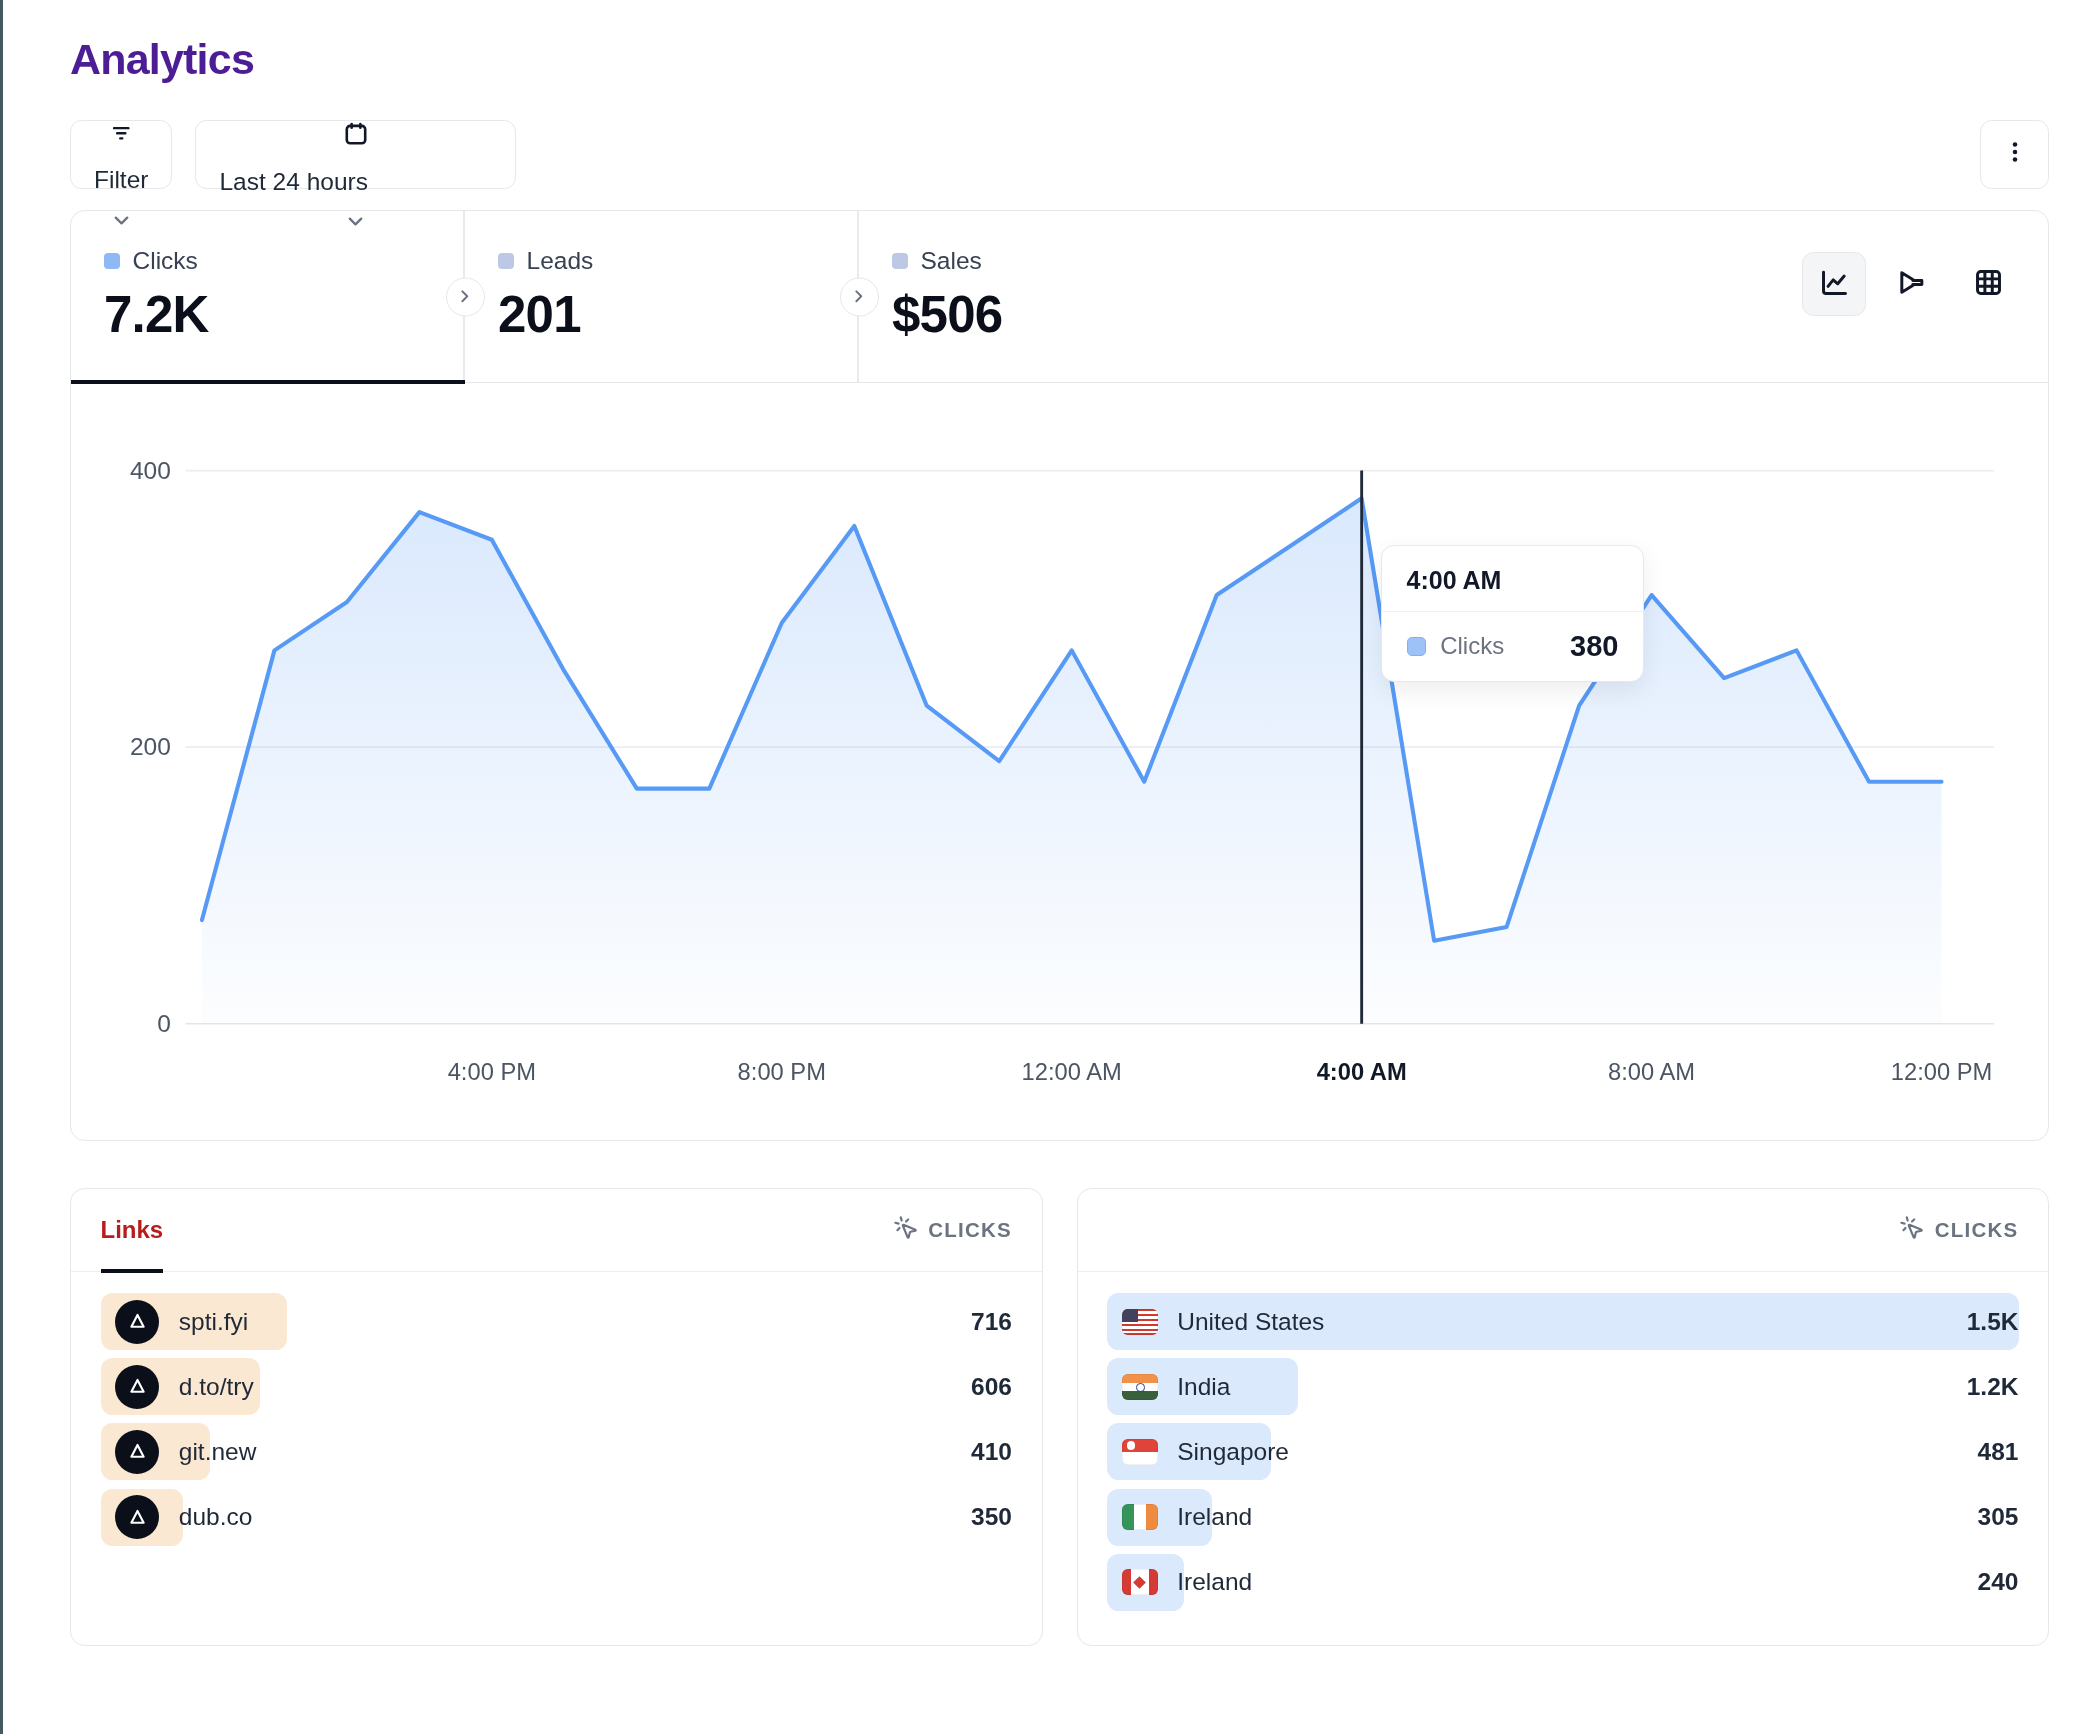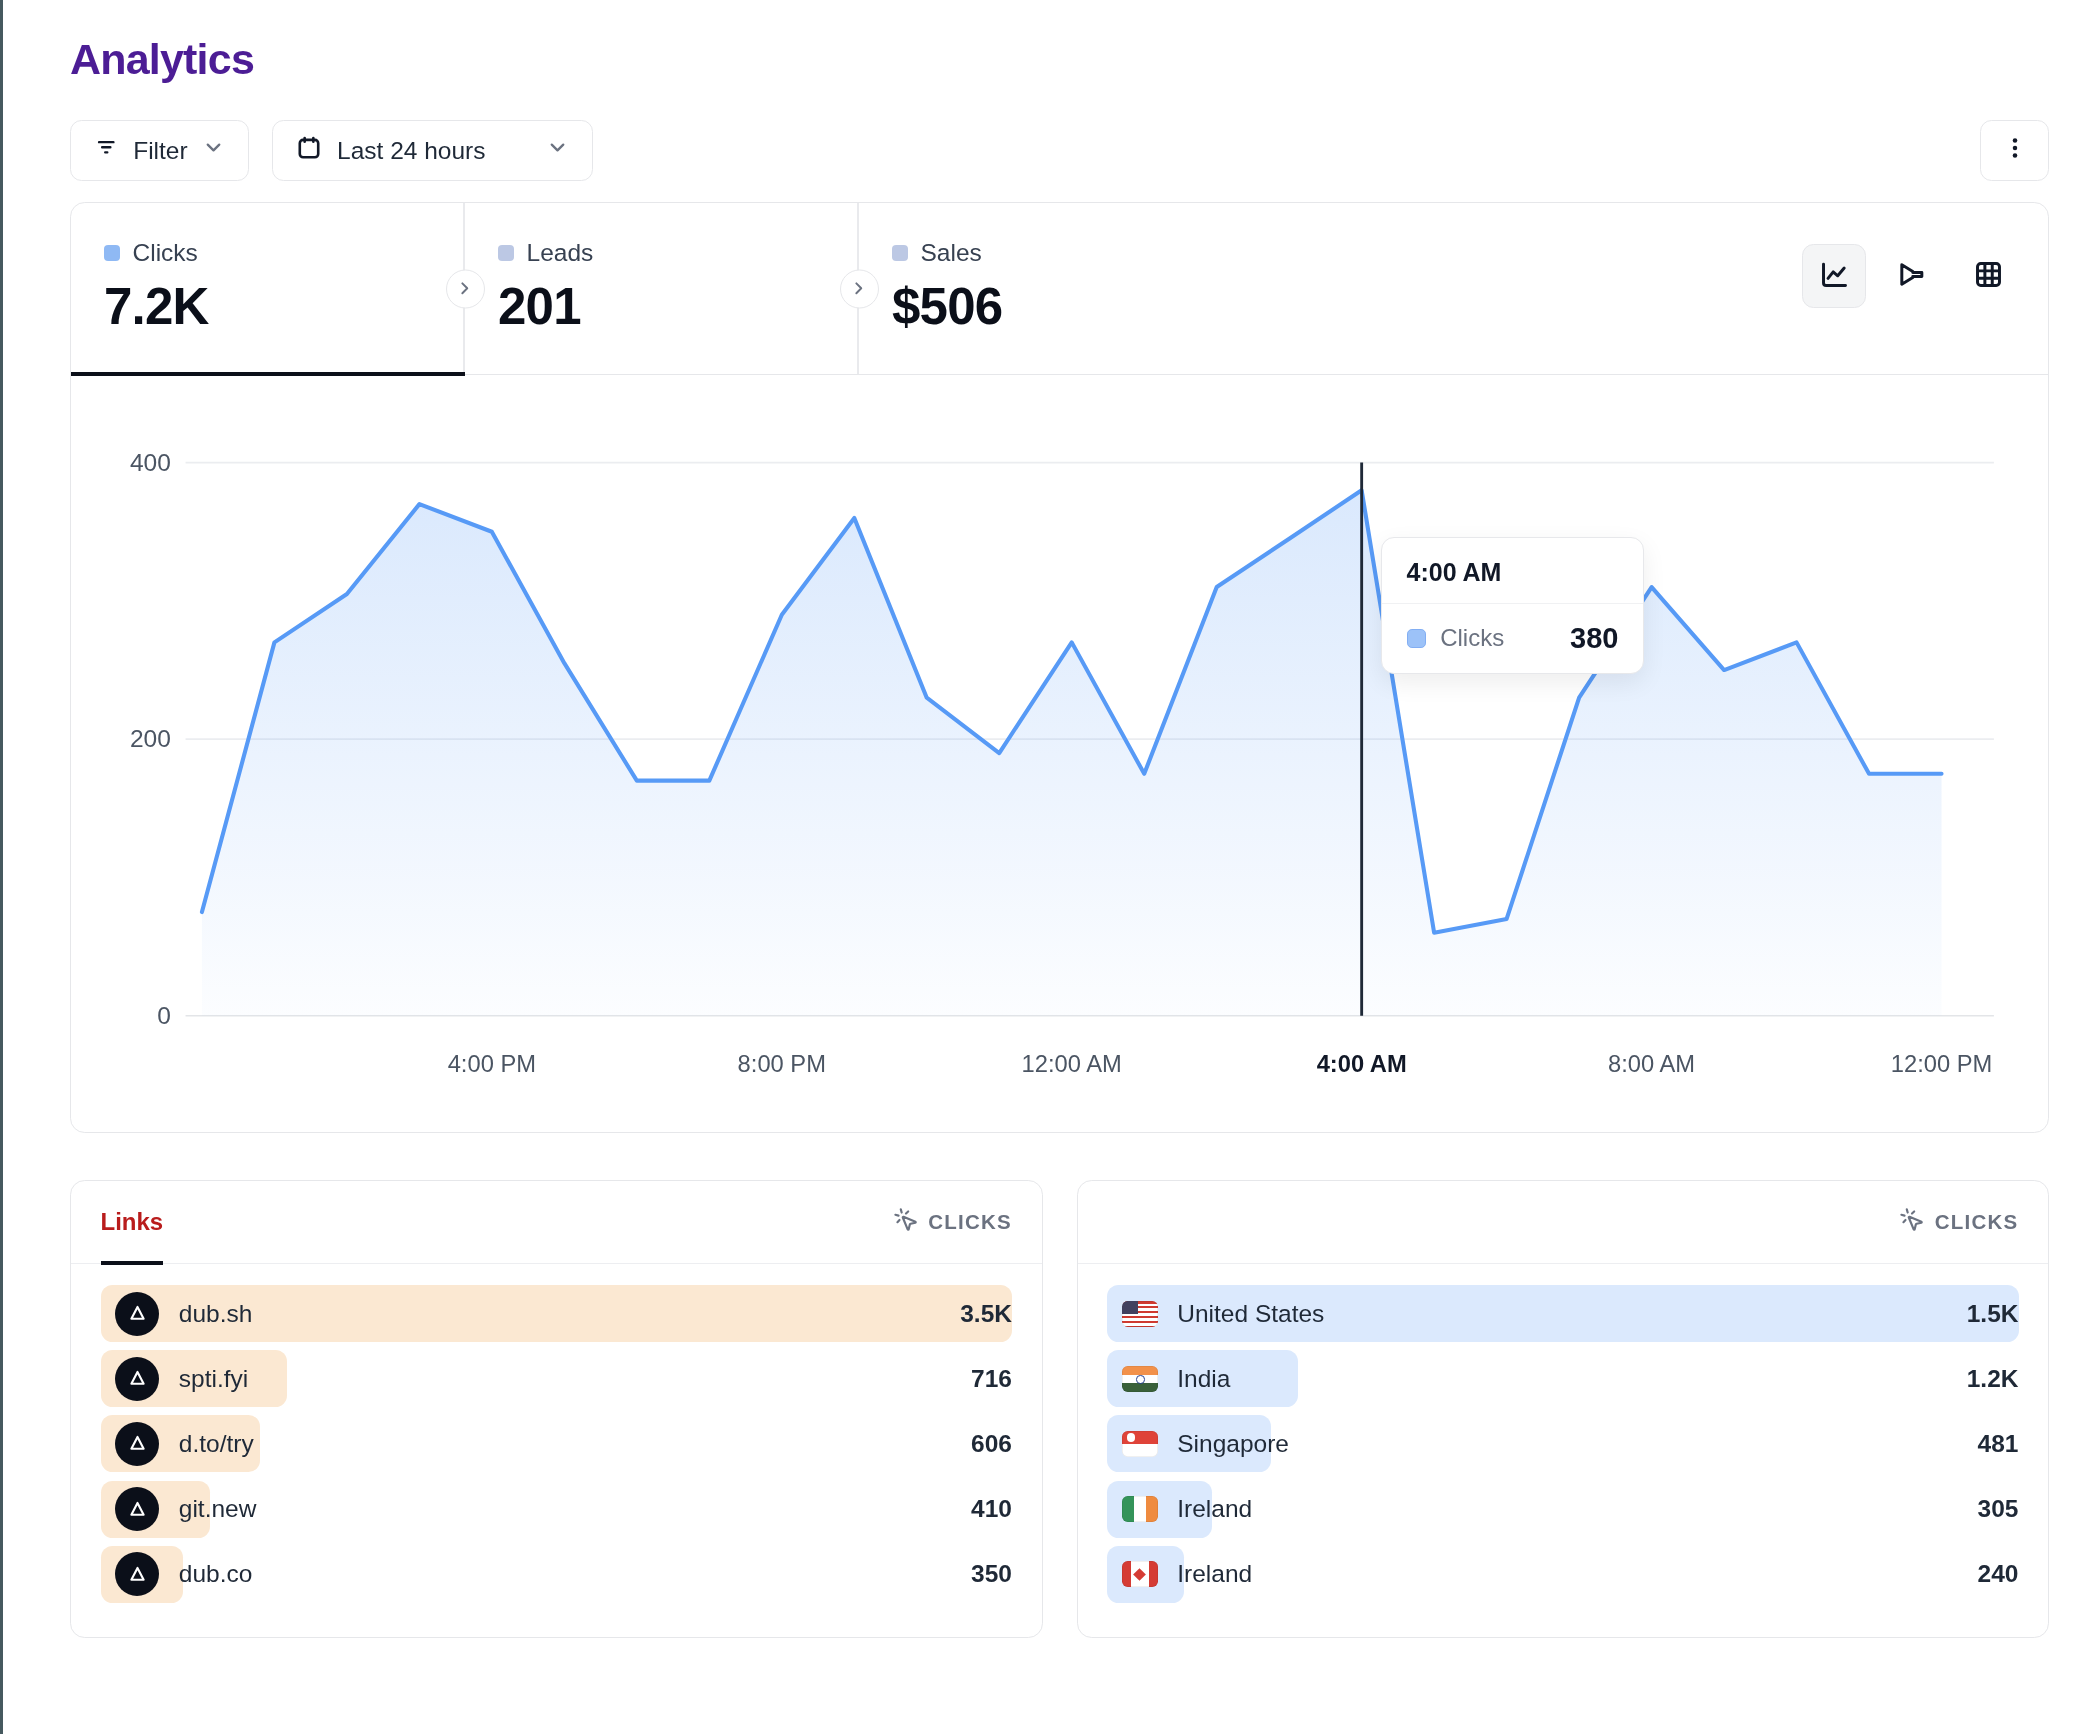--- a/index.html
+++ b/index.html
@@ -8,23 +8,23 @@
     width:2096px; height:1735px; position:relative; overflow:hidden;
     font-family:"Liberation Sans", sans-serif; color:#111827;
   }
   .edge-accent { position:absolute; left:0; top:0; width:3.3px; height:100%; background:#46595f; }
   .page { padding:0 47px 0 70px; }
 
   
   .page-title { padding-top:35px; font-size:43px; font-weight:700; letter-spacing:-0.8px; color:#4c1d95; }
   .toolbar { margin-top:36px; display:flex; align-items:center; gap:23px; }
   .btn {
-    display:flex; align-items:center; gap:14.7px; height:61px; padding:0 23px;
+    display:flex; align-items:center; gap:14.7px; height:69px; padding:0 23px;
     border:1.6px solid #e6e7ea; border-radius:11.5px; background:#fff; cursor:pointer;
-    font-size:24.5px; font-weight:500; color:#1f2937;
+    font-size:24.5px; font-weight:500; color:#1f2937;flex-direction:column;
   }
   .btn svg { flex:none; }
   .date-btn { width:321px; }
   .date-btn .lbl { margin-right:auto; }
   .toolbar-spacer { flex:1; }
   .kebab-btn { width:69px; justify-content:center; padding:0; color:#111827; }
 
   
   .main-card { margin-top:21px; border:1.6px solid #e6e7ea; border-radius:14.7px; background:#fff; }
   .stats-row { display:flex; height:172px; border-bottom:1.6px solid #e6e7ea; position:relative; }
@@ -253,32 +253,20 @@
                 <path d="m6 12-1.9 2"></path>
                 <path d="M7.2 2.2 8 5.1"></path>
                 <path d="M9.037 9.69a.498.498 0 0 1 .653-.653l11 4.5a.5.5 0 0 1-.074.949l-4.349 1.041a1 1 0 0 0-.74.739l-1.04 4.35a.5.5 0 0 1-.95.074z"></path>
               </svg>
           </span>
           <span>CLICKS</span>
         </div>
       </div>
       <div class="list">
           <div class="list-row">
-    <div class="list-bar bar-orange" style="width: 100%;"></div>
-    <div class="row-content">
-      <span class="logo-circle">
-        <svg width="21" height="21" viewBox="0 0 24 24" fill="none" stroke="#fff" stroke-width="2.4" stroke-linejoin="round">
-                  <path d="M12 4.5 19 18H5Z"></path>
-                </svg>
-      </span>
-      <span class="row-label">dub.sh</span>
-    </div>
-    <span class="row-value">3.5K</span>
-  </div>
-          <div class="list-row">
     <div class="list-bar bar-orange" style="width: 20.5%;"></div>
     <div class="row-content">
       <span class="logo-circle">
         <svg width="21" height="21" viewBox="0 0 24 24" fill="none" stroke="#fff" stroke-width="2.4" stroke-linejoin="round">
                   <path d="M12 4.5 19 18H5Z"></path>
                 </svg>
       </span>
       <span class="row-label">spti.fyi</span>
     </div>
     <span class="row-value">716</span>

